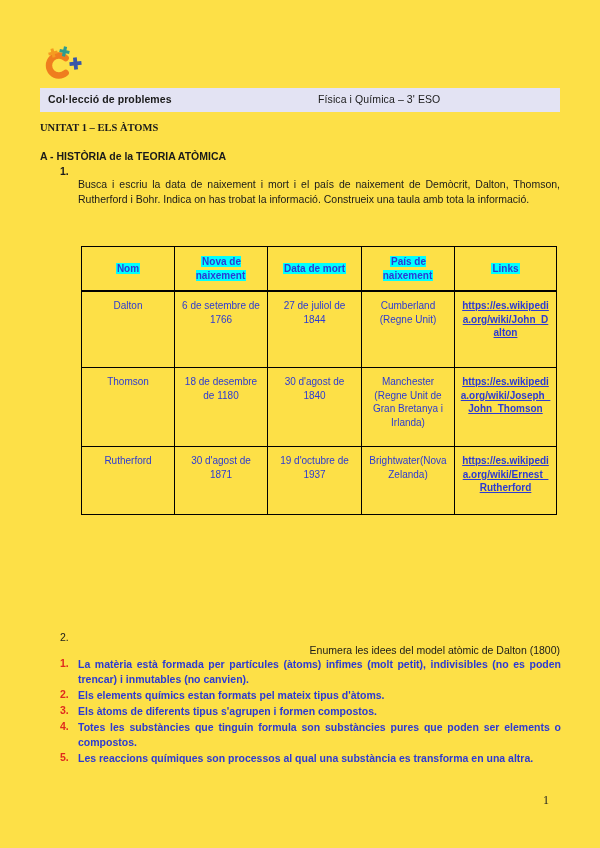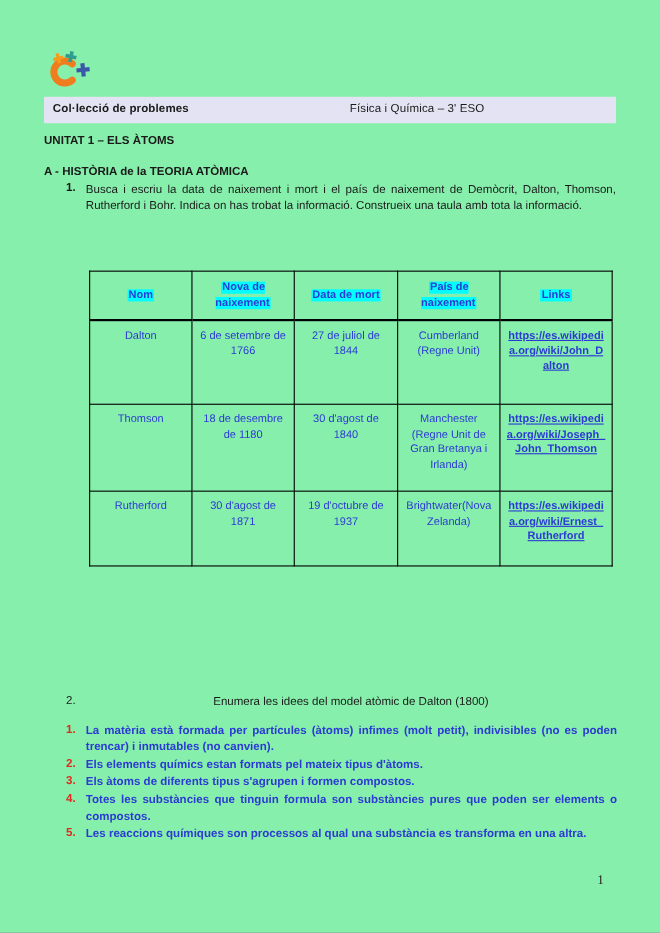--- a/index.html
+++ b/index.html
@@ -1,19 +1,19 @@
 <!DOCTYPE html>
 <html><head>
 <meta charset="utf-8">
 <style>
   html,body{margin:0;padding:0;background:#888;}
   .page{
     position:relative;
     width:600px;height:848px;
-    background:#86efac;
+    background:#fde047;
     margin:0 auto;
     font-family:"Liberation Sans", sans-serif;
     color:#1a1a1a;
     overflow:hidden;
   }
   
   .logo{position:absolute;left:42px;top:46px;width:42px;height:40px;}
   
   .header-bar{
     position:absolute;left:40px;top:88px;width:520px;height:24px;
@@ -22,34 +22,34 @@
   .header-bar .h-left{
     position:absolute;left:8px;top:5px;
     font-size:10.5px;font-weight:bold;letter-spacing:.1px;
   }
   .header-bar .h-right{
     position:absolute;left:278px;top:5px;
     font-size:10.5px;font-weight:normal;letter-spacing:.1px;
   }
   .unit-title{
     position:absolute;left:40px;top:122px;
-    font-size:10.5px;font-weight:bold;
+    font-size:10.5px;font-weight:bold;font-family:Liberation Serif, serif;
   }
   .section-title{
     position:absolute;left:40px;top:150px;
     font-size:10.5px;font-weight:bold;
   }
   .q1-wrap{position:absolute;left:60px;top:165px;width:500px;}
   .q-num{
     position:absolute;left:0;top:0;
     font-size:10.5px;font-weight:bold;
   }
   .q-text{
     margin-left:18px;width:482px;
-    font-size:10.5px;line-height:15px;text-align:justify;
+    font-size:10.5px;line-height:15px;text-align:justify;margin-top:12px;
   }
   
   .tbl{
     position:absolute;left:81px;top:200px;
     border-collapse:collapse;table-layout:fixed;
     width:475px;
     margin-top:46px;
   }
   .tbl col.c0{width:93px}.tbl col.c1{width:93px}.tbl col.c2{width:94px}
   .tbl col.c3{width:93px}.tbl col.c4{width:102px}
@@ -71,21 +71,21 @@
   .tbl tr.r3 td{height:58px}
   .tbl tr.r4 td{height:57px}
   .hl{background:#00ffff;padding:0 1px;}
   .tbl a{
     color:#2c3ad4;text-decoration:underline;
     word-break:break-all;font-weight:bold;
   }
   
   .q2-wrap{position:absolute;left:60px;top:631px;width:500px;}
   .q2-wrap .q-num{font-weight:normal;}
-  .q2-wrap .q-text{text-align:center;}
+  .q2-wrap .q-text{text-align:right;}
   
   .ideas{position:absolute;left:60px;top:657px;width:501px;}
   .idea{position:relative;margin:0 0 1px 0;}
   .idea-num{
     position:absolute;left:0;top:0;
     font-size:10.5px;color:#e02a1e;font-weight:bold;
   }
   .idea-text{
     margin-left:18px;
     font-size:10.5px;line-height:15px;

